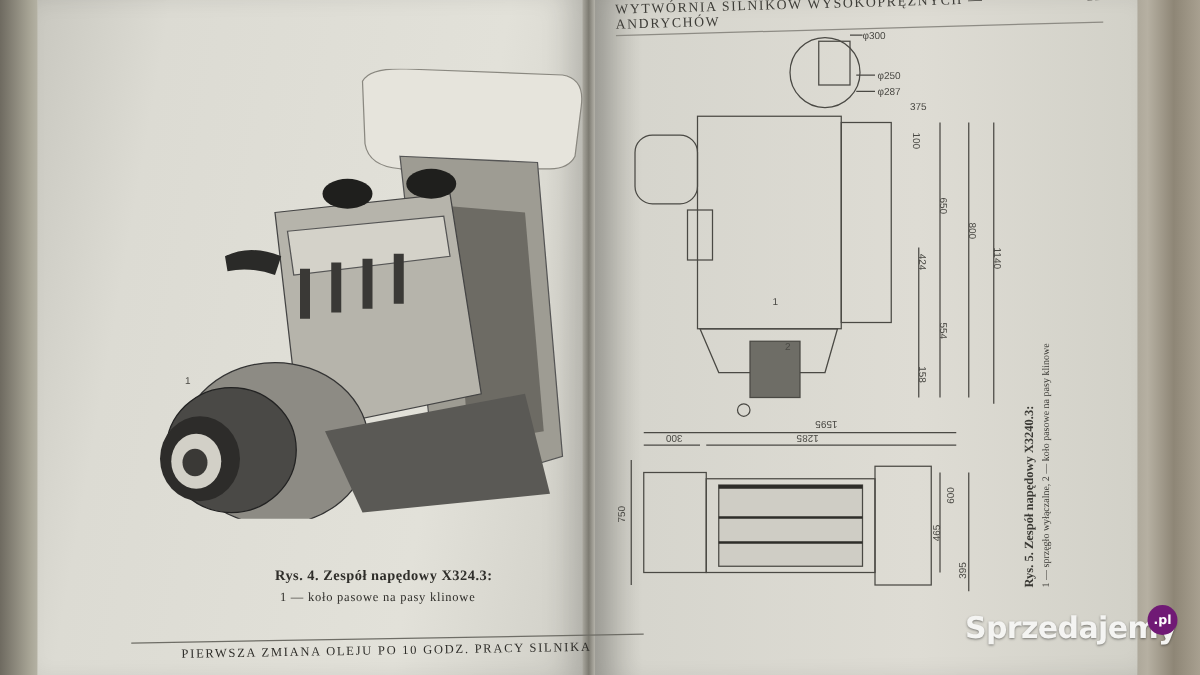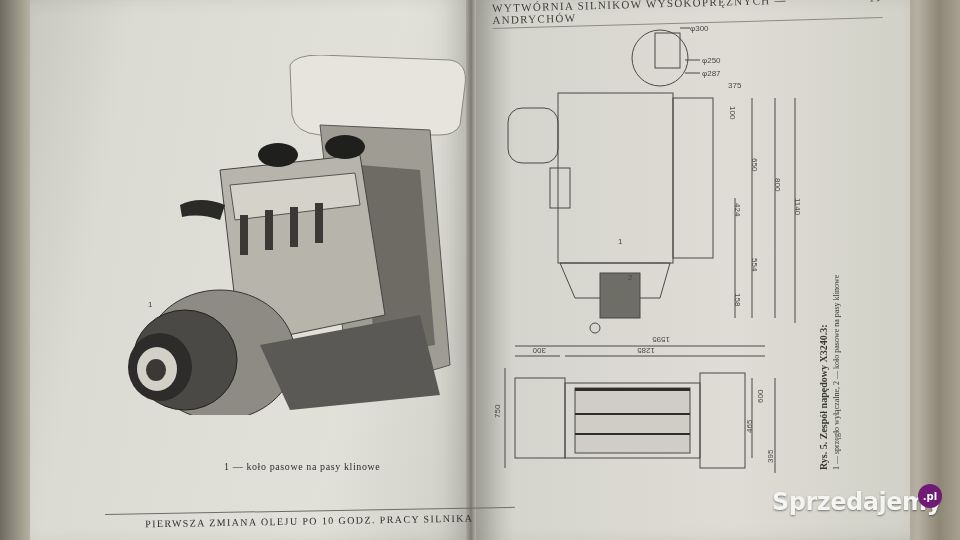--- a/index.html
+++ b/index.html
@@ -81,20 +81,21 @@
 
   <ellipse cx="40" cy="312" rx="32" ry="34" fill="#2d2c2a"></ellipse>
   <ellipse cx="37" cy="314" rx="20" ry="22" fill="#d2d0c7"></ellipse>
   <ellipse cx="36" cy="315" rx="10" ry="11" fill="#3a3936"></ellipse>
 
   <path d="M140 290 L300 260 L320 340 L170 355 Z" fill="#5a5955"></path>
   <text x="28" y="252" class="dim" font-size="11">1</text>
 </svg>
 
 <div class="caption-left">
+  <div class="title">Rys. 4. Zespół napędowy X324.3:</div>
   <div class="sub">1 — koło pasowe na pasy klinowe</div>
 </div>
 
 <div class="footer-left">PIERWSZA ZMIANA OLEJU PO 10 GODZ. PRACY SILNIKA</div>
 
 <svg class="drawing" viewBox="0 0 330 460">
   <g stroke="#4a4944" fill="none" stroke-width="1">
 
     <circle cx="170" cy="40" r="28"></circle>
     <rect x="165" y="15" width="25" height="35"></rect>

